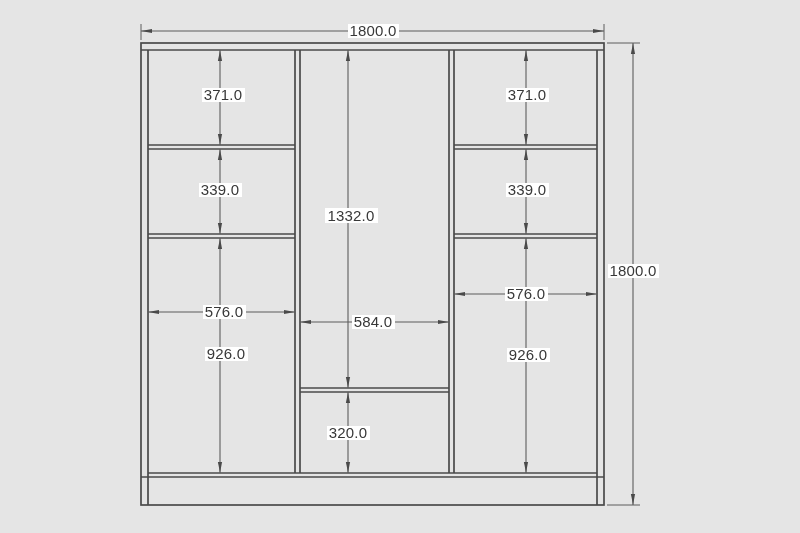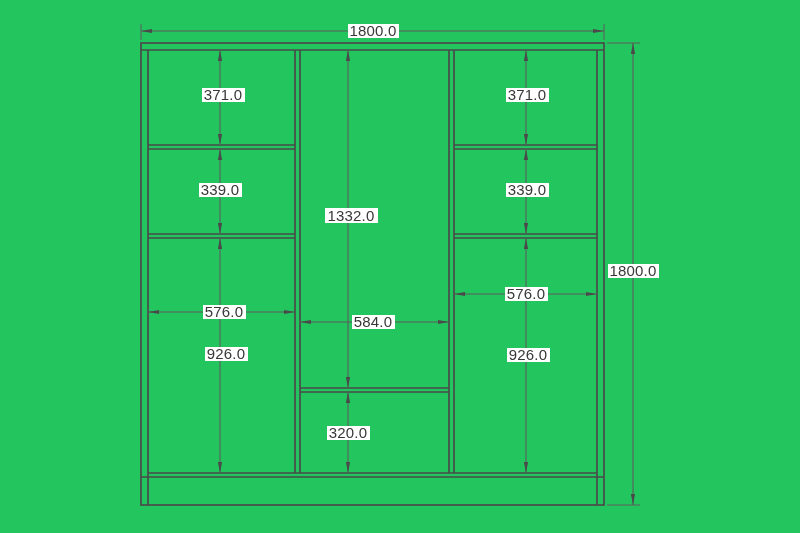--- a/index.html
+++ b/index.html
@@ -4,21 +4,21 @@
 <style>
   html, body {
     margin: 0;
     padding: 0;
     background: #ffffff;
   }
   .canvas {
     position: relative;
     width: 800px;
     height: 533px;
-    background: #22c55e;
+    background: #e5e5e5;
     overflow: hidden;
     font-family: "Liberation Sans", sans-serif;
   }
   svg { display: block; }
   .struct {
     stroke: #4a4a4a;
     stroke-width: 1.7;
     fill: none;
   }
   .dim {

